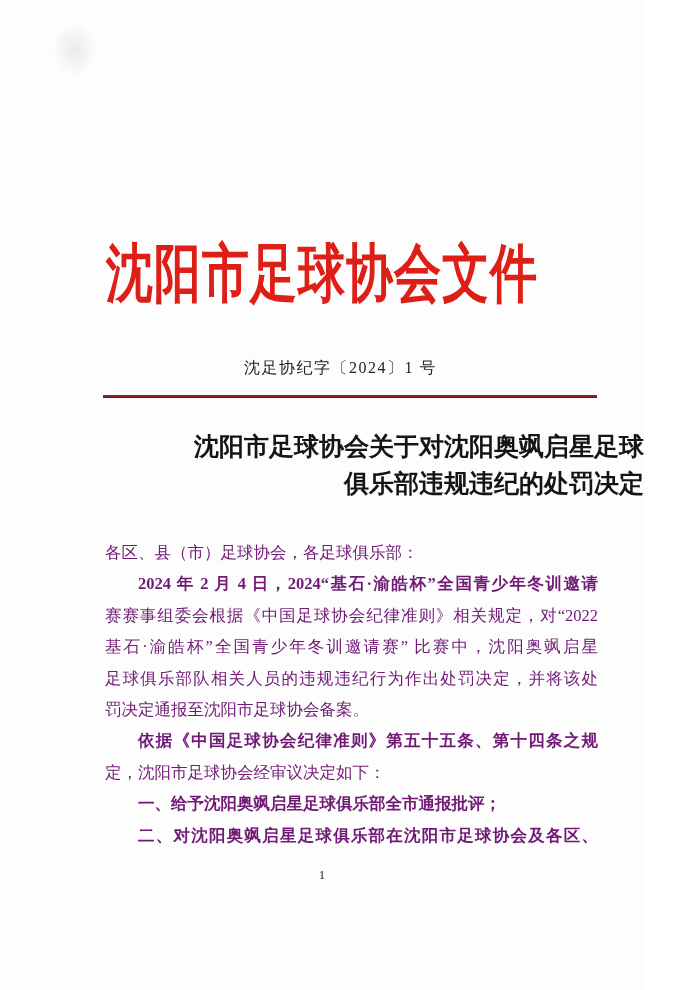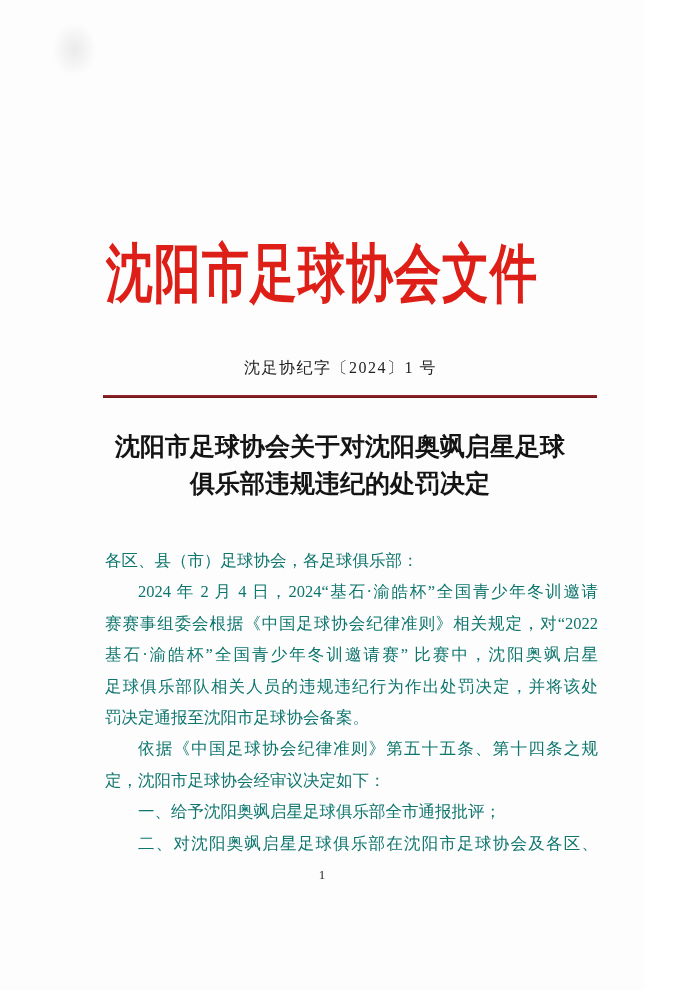--- a/index.html
+++ b/index.html
@@ -61,48 +61,48 @@
     position: absolute;
     top: 395px; left: 103px;
     width: 494px; height: 2.5px;
     background: linear-gradient(#9a2b30, #6e1216);
   }
 
   
   .doc-title {
     position: absolute;
     top: 429px; left: 0; right: 0;
-    text-align: center;
+    text-align: right;
     font-size: 25px;
     font-weight: bold;
     line-height: 36.5px;
     color: #141414;
     margin-left: 36px;
   }
 
   
   .body-text {
     position: absolute;
     top: 537px; left: 105px;
     width: 493px;
     font-size: 16.5px;
     line-height: 31.4px;
-    color: #0f766e;
-    margin-top: 8px;
+    color: #701a75;
   }
   .body-text .line {
     white-space: pre;
   }
   .body-text .line.justify {
     white-space: normal;
     text-align: justify;
     text-align-last: justify;
   }
   .body-text .line.indent {
     text-indent: 33px;
+    font-weight: bold;
   }
 
   
   .page-number {
     position: absolute;
     top: 867px; left: 0; right: 0;
     text-align: center;
     font-size: 13px;
     color: #2a2a2a;
   }

